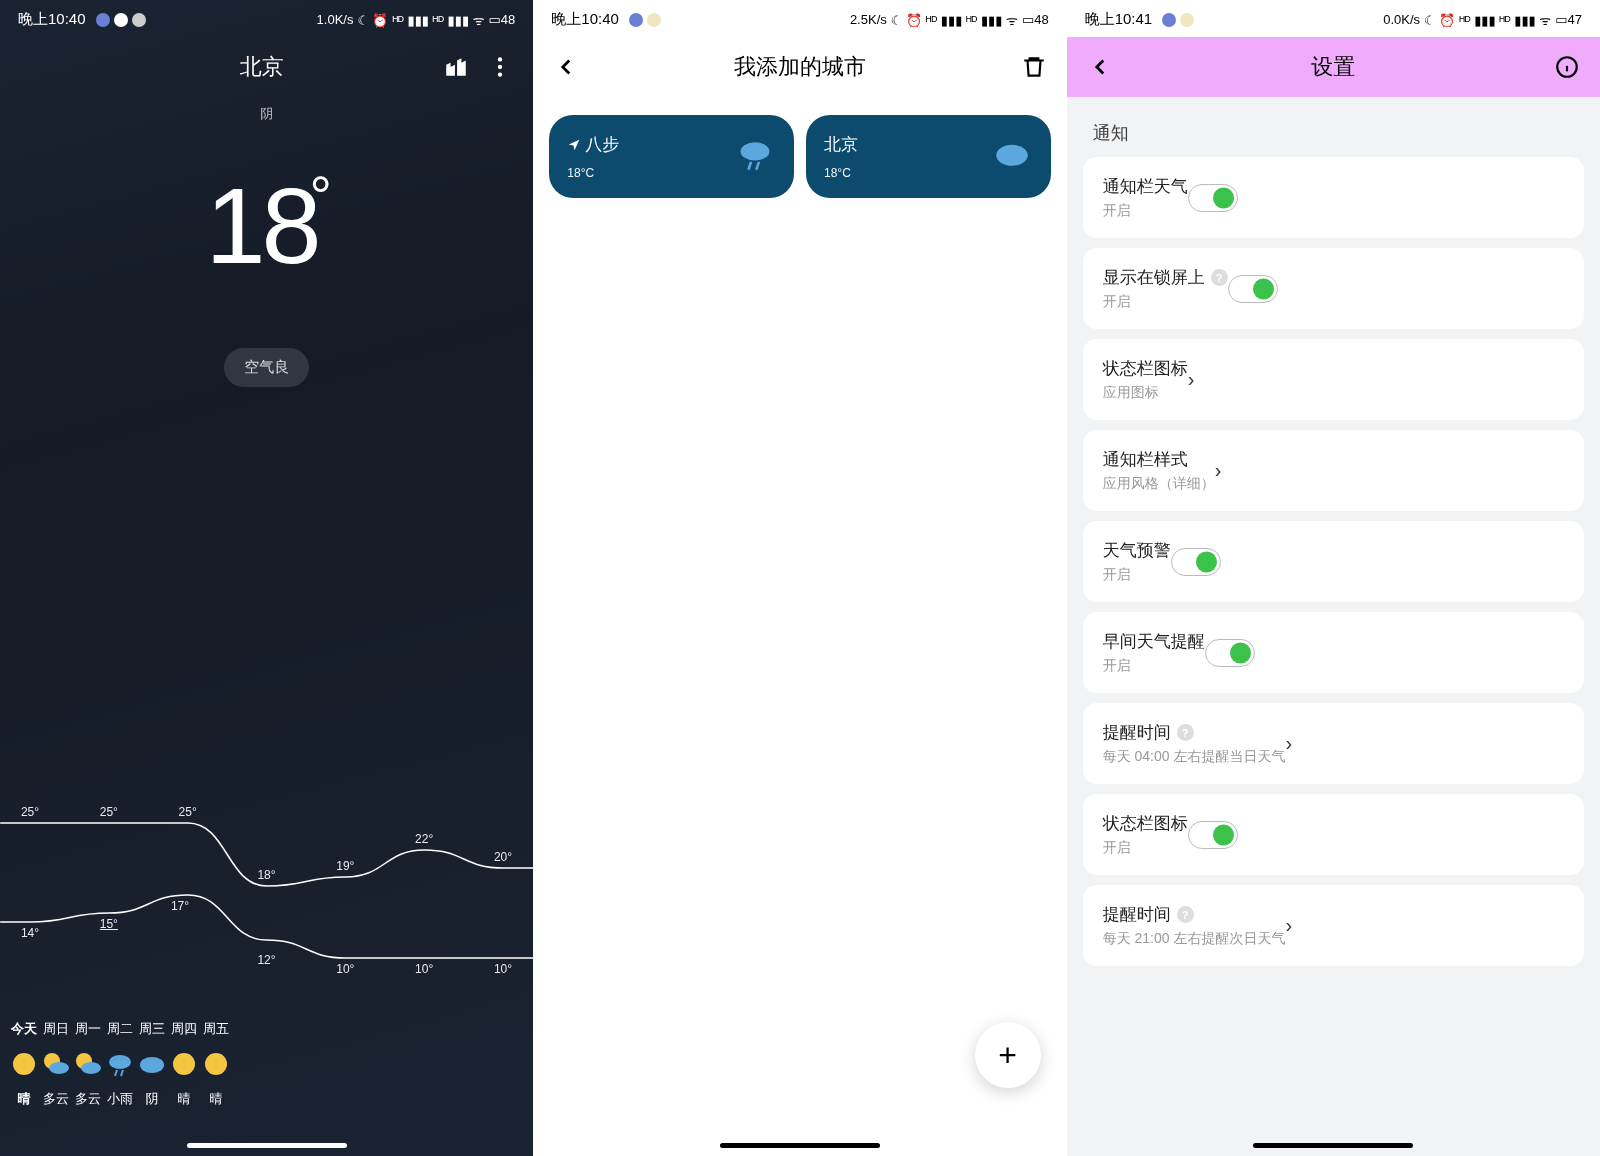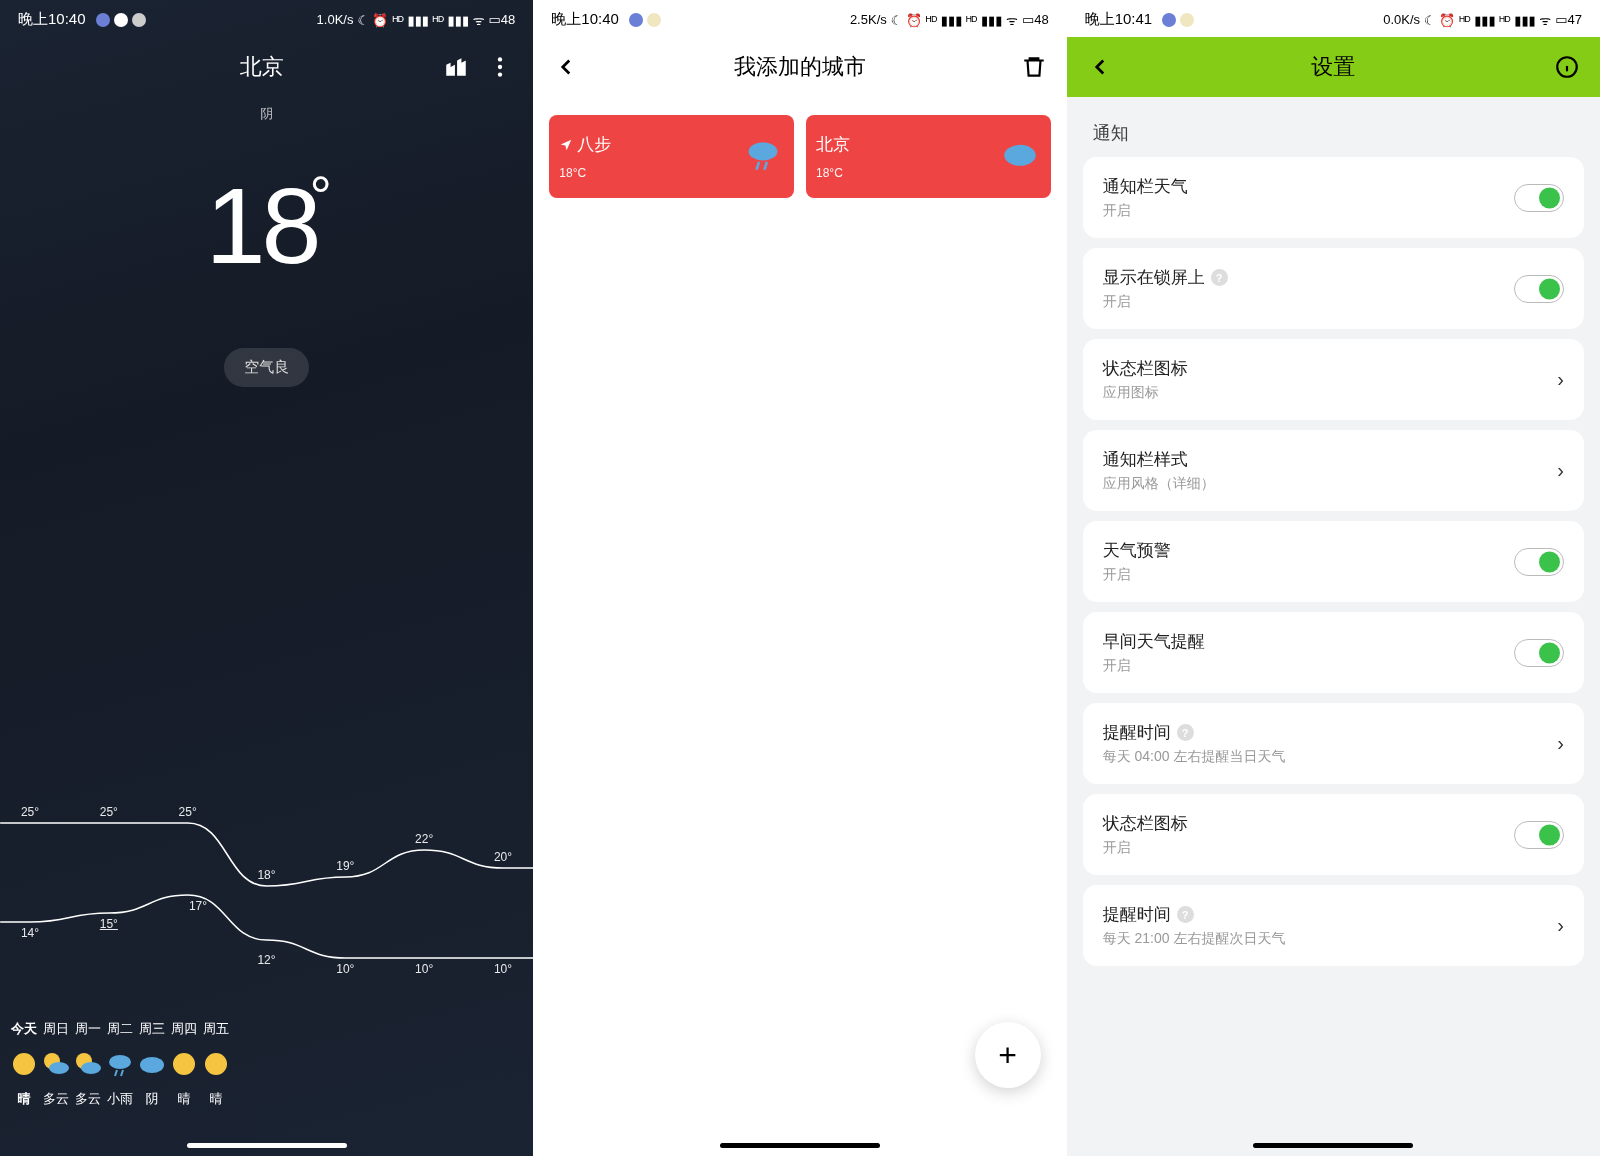--- a/index.html
+++ b/index.html
@@ -29,28 +29,28 @@
 .chart-area{position:absolute;bottom:170px;left:0;right:0;height:200px}
 .chart-svg{width:100%;height:100%}
 .forecast-row{position:absolute;bottom:48px;left:0;right:0;display:flex;justify-content:flex-start;color:#fff;padding:0 8px}
 .fc-day{display:flex;flex-direction:column;align-items:center;gap:10px;font-size:13px}
 .fc-day.today{font-weight:600}
 .wicon{width:32px;height:32px}
 .homebar{position:absolute;bottom:8px;left:50%;transform:translateX(-50%);width:160px;height:5px;border-radius:3px}
 .s1 .homebar{background:#fff}
 .s2 .homebar,.s3 .homebar{background:#000}
 .cities-grid{display:flex;gap:12px;padding:18px 16px}
-.city-card{flex:1;background:#ef4444;border-radius:8px;padding:18px 10px;color:#fff;display:flex;justify-content:space-between;align-items:flex-start}
+.city-card{flex:1;background:#0c4a6e;border-radius:24px;padding:18px 18px;color:#fff;display:flex;justify-content:space-between;align-items:flex-start}
 .city-info{display:flex;flex-direction:column}
 .city-name{font-size:17px;margin-bottom:10px;display:flex;align-items:center;gap:4px}
 .city-temp{font-size:12px;opacity:.95}
 .fab{position:absolute;bottom:68px;right:26px;width:66px;height:66px;border-radius:50%;background:#fff;box-shadow:0 4px 16px rgba(0,0,0,.18);display:flex;align-items:center;justify-content:center;font-size:32px;color:#000;font-weight:300}
 .section-title{padding:24px 26px 12px;font-size:18px;color:#404040;font-weight:500;background:#f2f3f5}
 .settings-list{padding:0 16px;display:flex;flex-direction:column;gap:10px}
-.setting-row{background:#fff;border-radius:14px;padding:18px 20px;display:flex;justify-content:space-between;align-items:center}
+.setting-row{background:#fff;border-radius:14px;padding:18px 20px;display:flex;align-items:center}
 .setting-text{display:flex;flex-direction:column}
 .st-title{font-size:17px;color:#222;margin-bottom:4px;display:flex;align-items:center;gap:6px}
 .st-sub{font-size:14px;color:#999}
 .toggle{width:50px;height:28px;border-radius:14px;position:relative}
 .toggle.on{background:#fff;border:1px solid #bbb}
 .toggle .knob{position:absolute;width:21px;height:21px;border-radius:50%;top:50%;transform:translateY(-50%)}
 .toggle.on .knob{right:3px;background:#3bc24a}
 .chev{color:#333;font-size:20px}
 .help-ic{width:17px;height:17px;border-radius:50%;background:#ddd;color:#fff;display:inline-flex;align-items:center;justify-content:center;font-size:11px;font-weight:bold}
 .tlabel{position:absolute;font-size:12px;color:#fff;opacity:.9;transform:translateX(-50%)}
@@ -105,21 +105,21 @@
     <div id="templabels">
         <div class="tlabel" style="left: 30px; top: 19px;">25°</div>
         <div class="tlabel" style="left: 108.833px; top: 19px;">25°</div>
         <div class="tlabel" style="left: 187.667px; top: 19px;">25°</div>
         <div class="tlabel" style="left: 266.5px; top: 82px;">18°</div>
         <div class="tlabel" style="left: 345.333px; top: 73px;">19°</div>
         <div class="tlabel" style="left: 424.167px; top: 46px;">22°</div>
         <div class="tlabel" style="left: 503px; top: 64px;">20°</div>
         <div class="tlabel" style="left: 30px; top: 140px;">14°</div>
         <div class="tlabel" style="left: 108.833px; top: 131px; text-decoration: underline;">15°</div>
-        <div class="tlabel" style="left: 198px; top: 113px;">17°</div>
+        <div class="tlabel" style="left: 180px; top: 113px;">17°</div>
         <div class="tlabel" style="left: 266.5px; top: 158px; margin-top: 9px;">12°</div>
         <div class="tlabel" style="left: 345.333px; top: 176px;">10°</div>
         <div class="tlabel" style="left: 424.167px; top: 176px;">10°</div>
         <div class="tlabel" style="left: 503px; top: 176px;">10°</div>
       </div>
   </div>
   <div class="forecast-row" id="forecast">
       <div class="fc-day today">
         <span>今天</span>
         <div class="wicon"><svg width="32" height="32" viewBox="0 0 32 32">
@@ -241,21 +241,21 @@
           <div class="dot" style="background:#6b7fd6"></div>
           <div class="dot" style="background:#f0e6c0"></div>
         </div>
     </div>
     <div class="sb-right">
         <span>0.0K/s</span>
         <span>☾ ⏰ ᴴᴰ ▮▮▮ ᴴᴰ ▮▮▮ ᯤ</span>
         <span>▭<span>47</span></span>
       </div>
   </div>
-  <div class="navbar" style="background:#84cc16">
+  <div class="navbar" style="background:#f0abfc">
     <div class="nav-icon">
         <svg viewBox="0 0 24 24" fill="none" stroke="#000" stroke-width="2.5">
           <path d="M15 18l-6-6 6-6"></path>
         </svg>
       </div>
     <div class="nav-center">设置</div>
     <div class="nav-icon">
         <svg viewBox="0 0 24 24" fill="none" stroke="#000" stroke-width="2">
           <circle cx="12" cy="12" r="9"></circle>
           <line x1="12" y1="8" x2="12" y2="8"></line>

